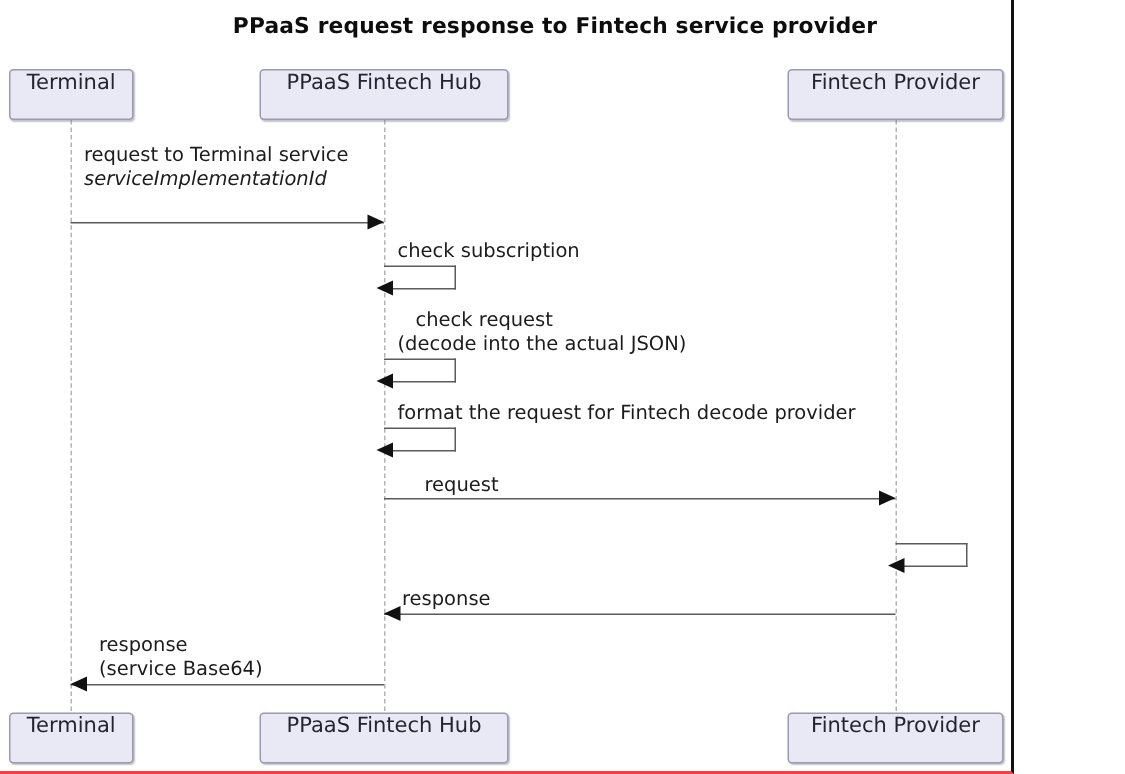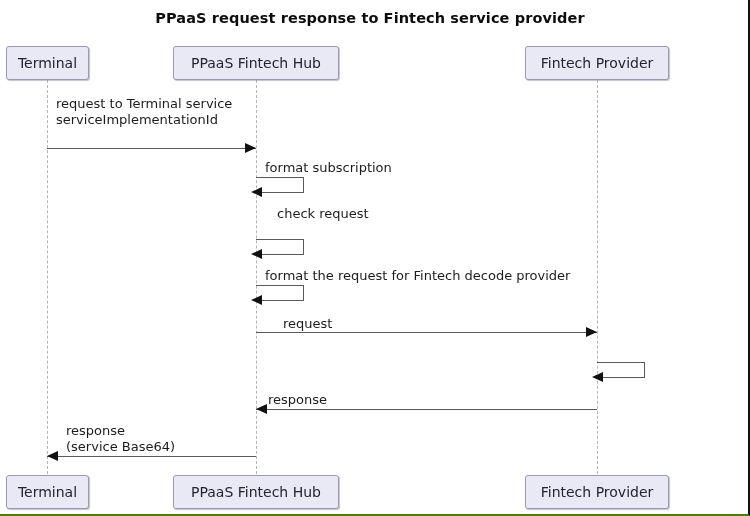--- a/index.html
+++ b/index.html
@@ -2,25 +2,25 @@
 <html><head>
 <meta charset="utf-8">
 <style>
   html, body {
     margin: 0;
     padding: 0;
     background: #ffffff;
   }
   #canvas {
     position: relative;
-    width: 750px;
+    width: 676px;
     height: 516px;
     background: #ffffff;
     border-right: 2px solid #111111;
-    border-bottom: 2px solid #4d7c0f;
+    border-bottom: 2px solid #ef4444;
     box-sizing: border-box;
     overflow: hidden;
     font-family: "DejaVu Sans", "Liberation Sans", sans-serif;
   }
 
   
   .diagram-title {
     position: absolute;
     left: 0;
     top: 10px;
@@ -42,21 +42,20 @@
   
   .participant {
     position: absolute;
     height: 34px;
     box-sizing: border-box;
     background: #e9e9f5;
     border: 1px solid #9a9ab0;
     border-radius: 3px;
     box-shadow: 1px 1px 1px rgba(120,120,140,0.45);
     display: flex;
-    align-items: center;
     justify-content: center;
   }
   .participant span {
     font-size: 14px;
     color: #242430;
     white-space: nowrap;
   }
 
   
   .msg {
@@ -114,29 +113,30 @@
 
   <div class="participant" style="left:173px; top:46px; width:166px;">
     <span>PPaaS Fintech Hub</span>
   </div>
 
   <div class="participant" style="left:525px; top:46px; width:144px;">
     <span>Fintech Provider</span>
   </div>
 
   <div class="label" style="left:56px; top:96px;">request to Terminal service</div>
-  <div class="label" style="left:56px; top:112px;">serviceImplementationId</div>
+  <div class="label" style="left:56px; top:112px;font-style:italic;">serviceImplementationId</div>
   <div class="msg" style="left:47px; top:148px; width:209px;"></div>
   <div class="arrowhead right" style="left:245px; top:143px;"></div>
 
-  <div class="label" style="left:265px; top:160px;">format subscription</div>
+  <div class="label" style="left:265px; top:160px;">check subscription</div>
   <div class="selfloop" style="left:256px; top:177px; width:48px; height:16px;"></div>
   <div class="arrowhead left" style="left:251px; top:187px;"></div>
 
   <div class="label" style="left:265px; top:206px;margin-left:12px;">check request</div>
+  <div class="label" style="left:265px; top:222px;">(decode into the actual JSON)</div>
   <div class="selfloop" style="left:256px; top:239px; width:48px; height:16px;"></div>
   <div class="arrowhead left" style="left:251px; top:249px;"></div>
 
   <div class="label" style="left:265px; top:268px;">format the request for Fintech decode provider</div>
   <div class="selfloop" style="left:256px; top:285px; width:48px; height:16px;"></div>
   <div class="arrowhead left" style="left:251px; top:295px;"></div>
 
   <div class="label" style="left:283px; top:316px;">request</div>
   <div class="msg" style="left:256px; top:332px; width:341px;"></div>
   <div class="arrowhead right" style="left:586px; top:327px;"></div>

